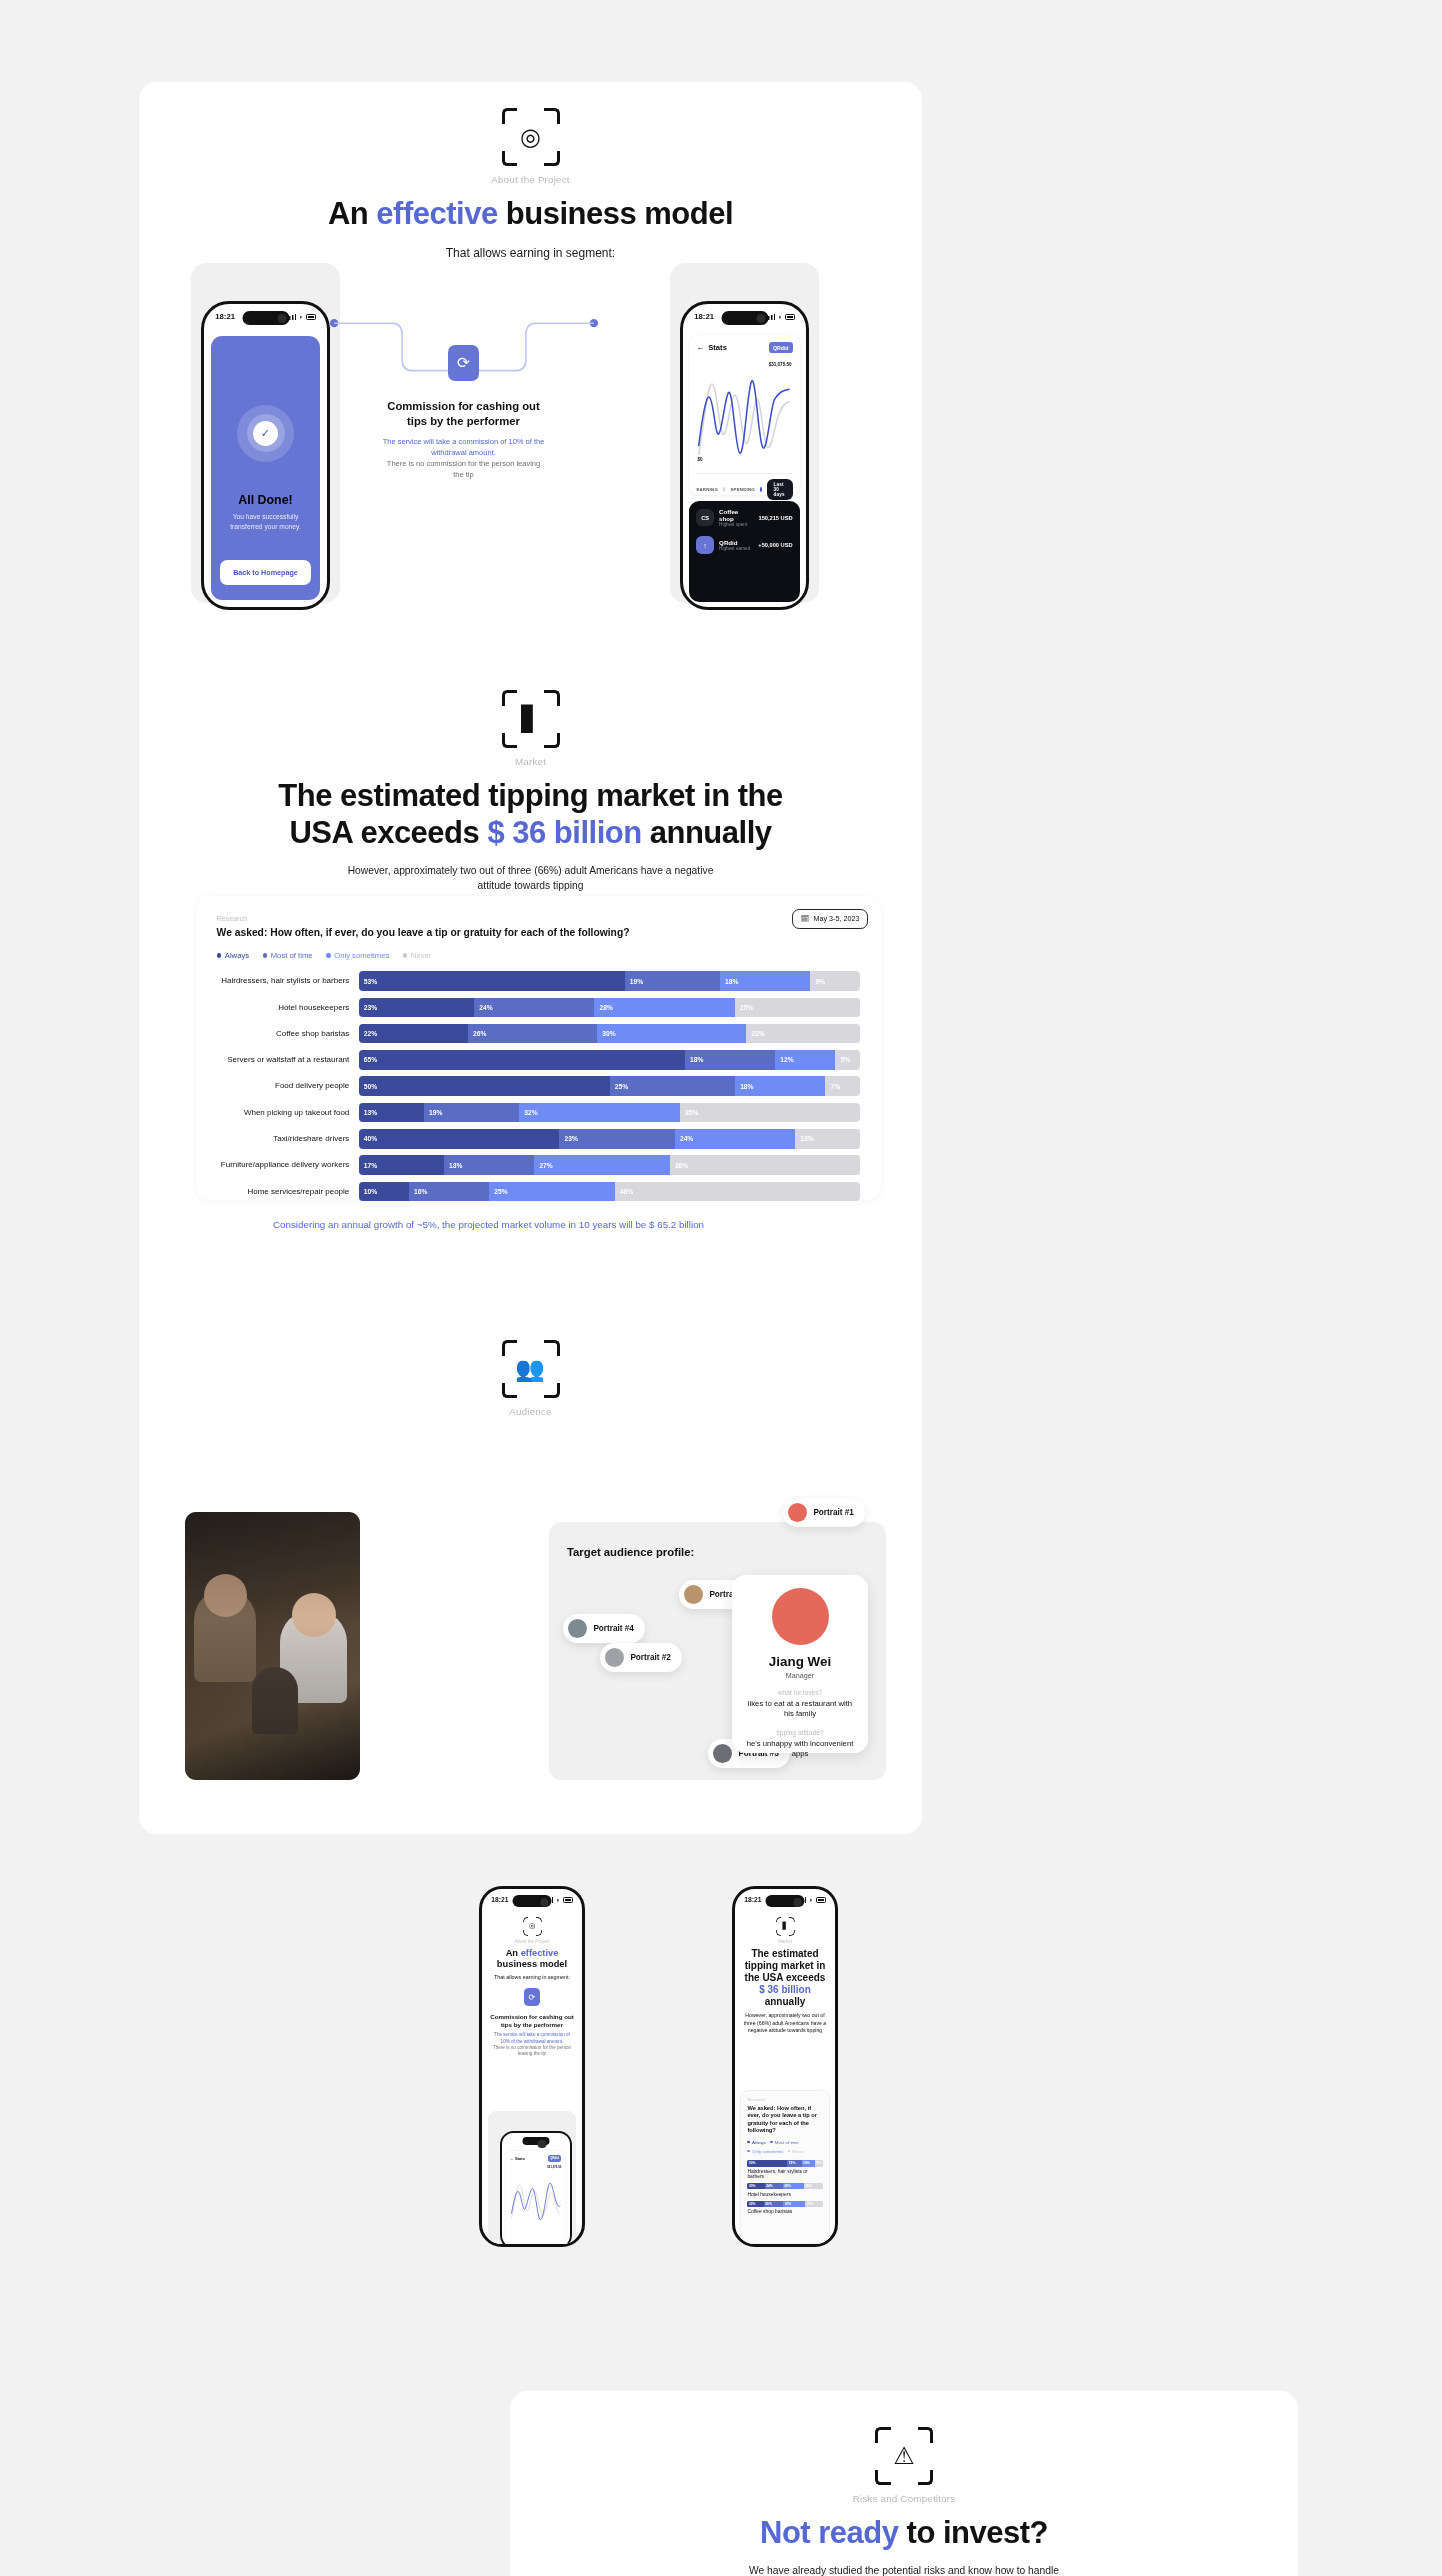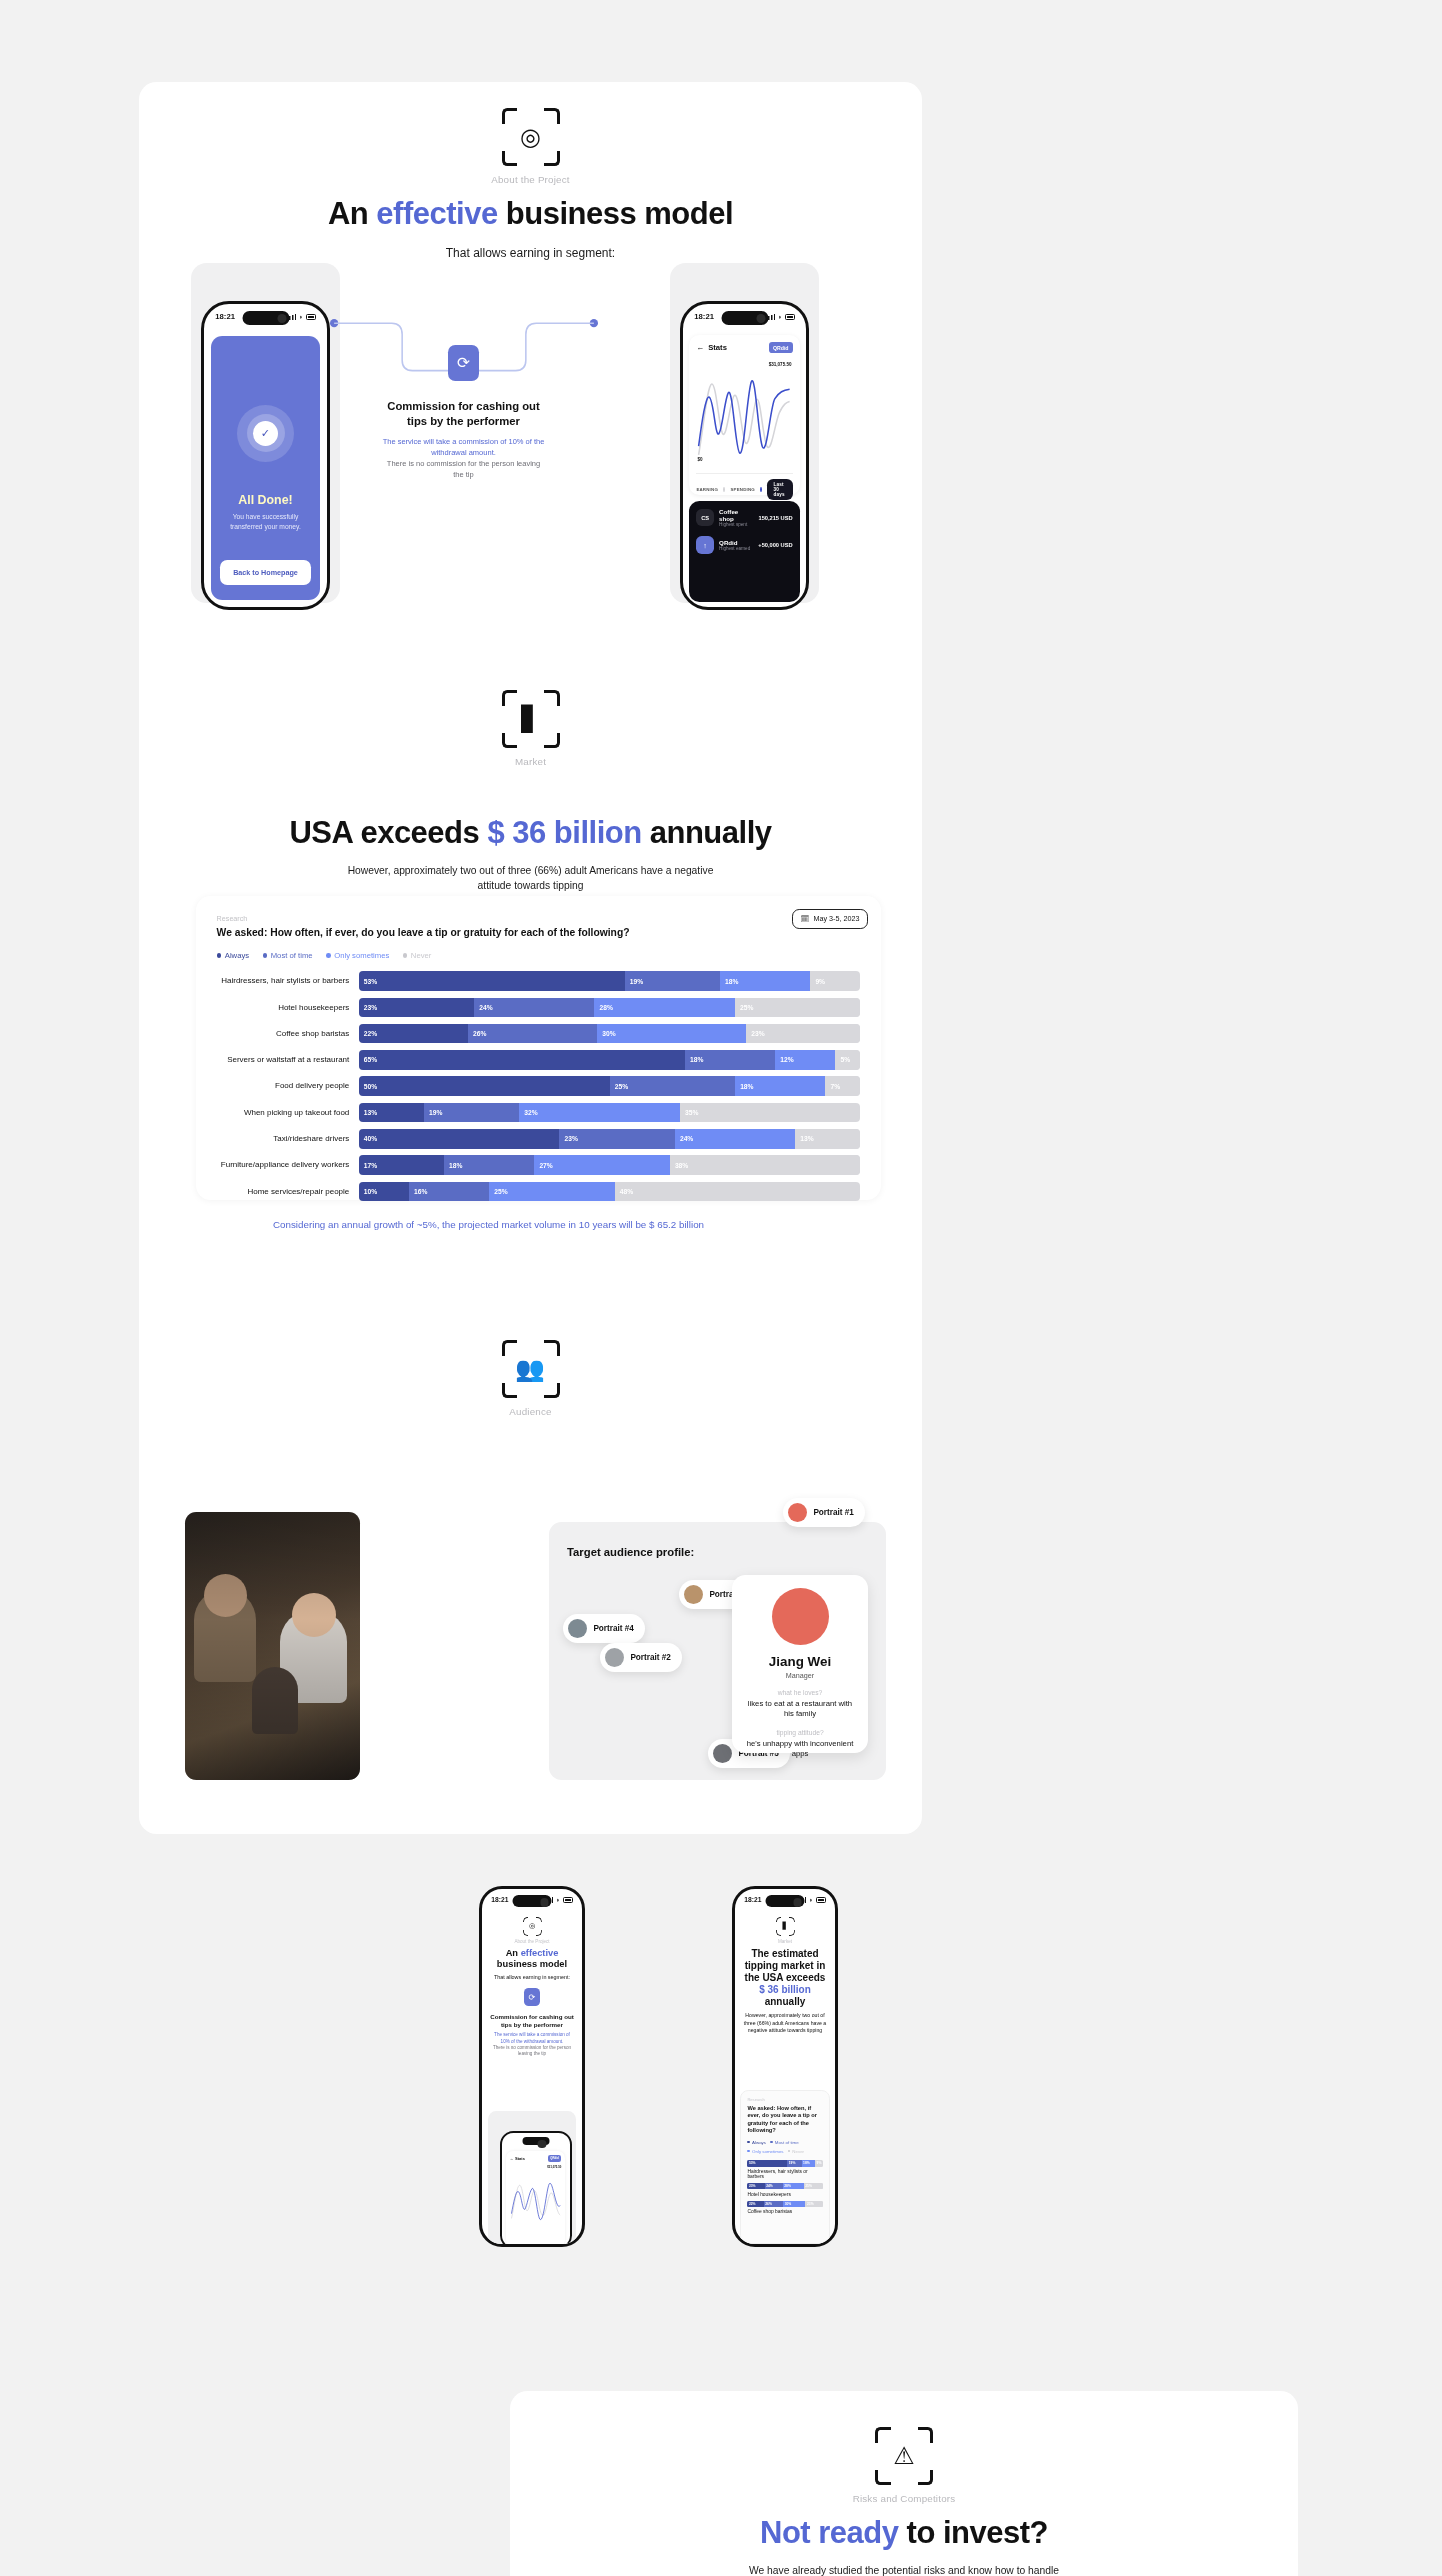--- a/index.html
+++ b/index.html
@@ -95,21 +95,21 @@
           <i class="wifi">◗</i>
           <i class="batt"></i>
         </span>
     </div>
     <div style="position:absolute;left:7.2px;right:7.2px;top:32px;bottom:7.2px;background:#6675d4;border-radius:11.3px;display:flex;flex-direction:column;align-items:center;justify-content:center;padding:9.3px;">
       <div style="width:57px;height:57px;border-radius:50%;background:rgba(255,255,255,.16);display:flex;align-items:center;justify-content:center;">
         <div style="width:38px;height:38px;border-radius:50%;background:rgba(255,255,255,.22);display:flex;align-items:center;justify-content:center;">
           <div style="width:25px;height:25px;border-radius:50%;background:#fff;color:#4c5bbe;display:flex;align-items:center;justify-content:center;font-size:11.3px;">✓</div>
         </div>
       </div>
-      <div style="margin-top:31px;color:#fef9c3;font-size:12.4px;font-weight:700;">All Done!</div>
+      <div style="margin-top:31px;color:#000000;font-size:12.4px;font-weight:700;">All Done!</div>
       <div style="margin-top:5.2px;color:#e6e9fb;font-size:6.7px;text-align:center;line-height:1.4;">You have successfully transferred your money.</div>
       <div style="position:absolute;left:9.3px;right:9.3px;bottom:14.4px;background:#fff;border-radius:7.2px;padding:8.2px;text-align:center;color:#4c5bbe;font-size:7.2px;font-weight:600;">Back to Homepage</div>
     </div>
   </div>
 
   <svg style="position:absolute;left:330px;top:319px;width:268px;height:62px;" viewBox="0 0 520 120" width="268" height="62">
     <circle cx="8" cy="8" r="8" fill="#6675d4"></circle>
       <circle cx="512" cy="8" r="8" fill="#6675d4"></circle>
     <path d="M8 8 H120 Q140 8 140 30 V80 Q140 100 160 100 H360 Q380 100 380 80 V30 Q380 8 400 8 H512" fill="none" stroke="#bcc6ef" stroke-width="3"></path>
   </svg>
@@ -178,21 +178,21 @@
   <div class="sec-head" style="position:absolute;left:170px;top:690px;width:721px;">
     <div class="scan">
       <i class="tl"></i>
         <i class="tr"></i>
         <i class="bl"></i>
         <i class="br"></i>
         <div class="gl">▋</div>
     </div>
     <div class="eyebrow">Market</div>
     <h1 class="big">
-      <br>
+      <span>The estimated tipping market in the</span><br>
       <span>USA exceeds </span><span class="accent">$ 36 billion</span><span> annually</span>
     </h1>
     <div class="sub" style="max-width:392px;margin-left:auto;margin-right:auto;font-size:10.3px;">However, approximately two out of three (66%) adult Americans have a negative attitude towards tipping</div>
   </div>
 
   <div class="chart-card" style="left:196px;top:896px;width:685px;height:304px;padding:17.5px 20.6px;">
     <div class="ch-eyebrow">Research</div>
     <div class="ch-q">We asked: How often, if ever, do you leave a tip or gratuity for each of the following?</div>
     <div class="datechip">
       <span>🗓</span>

